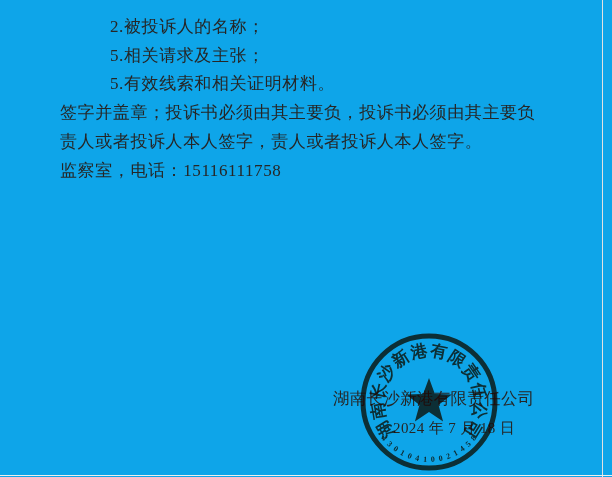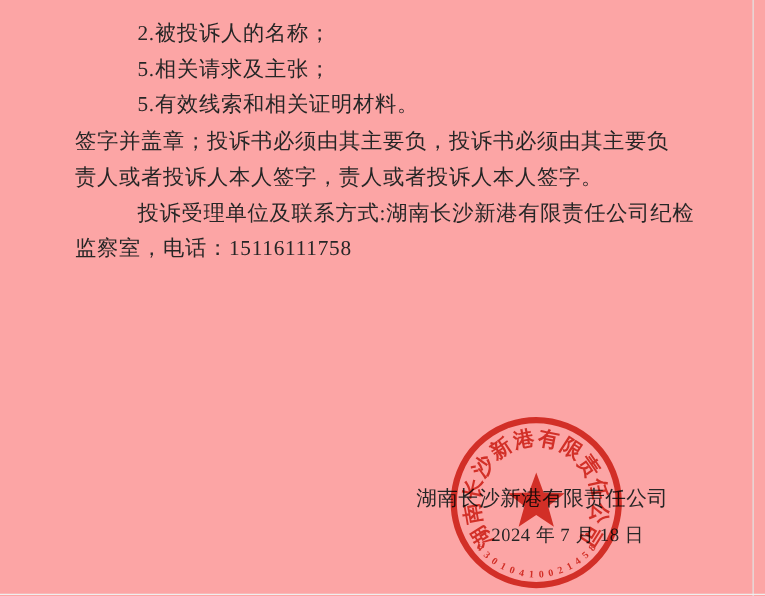--- a/index.html
+++ b/index.html
@@ -5,21 +5,21 @@
   html,body{margin:0;padding:0;}
   body{
     width:612px;height:477px;
     background:#fbfbfb;
     font-family:"Liberation Serif","DejaVu Serif",serif;
     overflow:hidden;
   }
   .page{
     position:relative;
     width:612px;height:477px;
-    background:#fca5a5;
+    background:#0ea5e9;
     overflow:hidden;
   }
   .page-right-edge{
     position:absolute;left:602px;top:0;width:0;height:477px;
     border-left:1px solid #e2e2e2;
   }
   .page-bottom-edge{
     position:absolute;left:0;top:475px;width:612px;height:0;
     border-top:1px solid #efefef;
   }
@@ -59,21 +59,20 @@
 
 <div class="page">
 
   <div class="doc-body">
     <div id="doc-lines">
         <div class="doc-line indent">2.被投诉人的名称；</div>
         <div class="doc-line indent">5.相关请求及主张；</div>
         <div class="doc-line indent">5.有效线索和相关证明材料。</div>
         <div class="doc-line">签字并盖章；投诉书必须由其主要负，投诉书必须由其主要负</div>
         <div class="doc-line">责人或者投诉人本人签字，责人或者投诉人本人签字。</div>
-        <div class="doc-line indent">投诉受理单位及联系方式:湖南长沙新港有限责任公司纪检</div>
         <div class="doc-line">监察室，电话：15116111758</div>
       </div>
   </div>
 
   <div class="sig-company">湖南长沙新港有限责任公司</div>
 
   <div class="sig-date">2024 年 7 月 18 日</div>
 
   <div class="seal">
     <svg id="seal-svg" width="164" height="164" viewBox="-82 -82 164 164">

